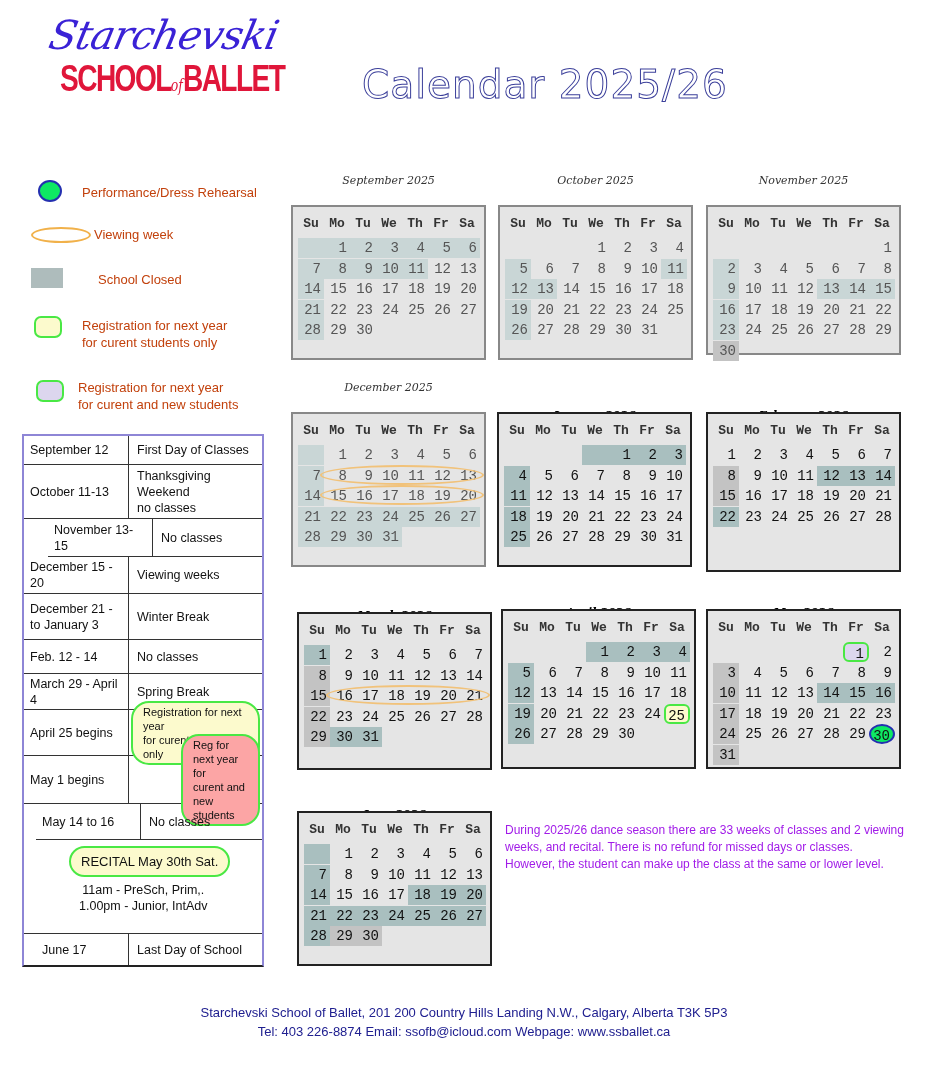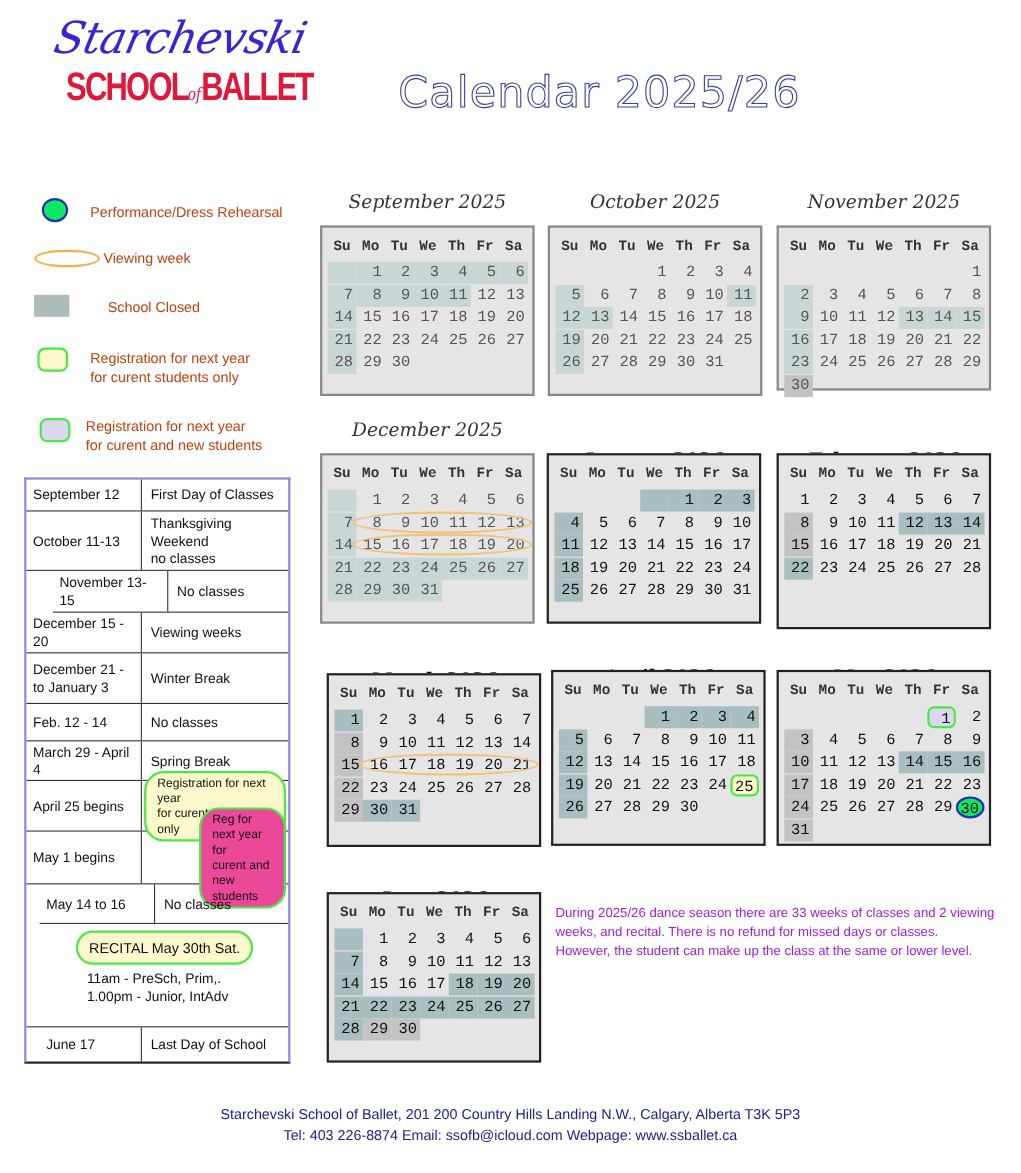--- a/index.html
+++ b/index.html
@@ -24,28 +24,28 @@
   .legend-text { line-height: 17px; }
 
   
   .dates-table { position: absolute; left: 22px; top: 434px; width: 242px; border: 2px solid #8e86d6; border-bottom: 2px solid #222; box-sizing: border-box; }
   .dt-row { display: flex; border-bottom: 1px solid #333; box-sizing: border-box; }
   .dt-row:last-child { border-bottom: none; }
   .dt-date { width: 105px; flex: none; border-right: 1px solid #333; padding: 0 6px; box-sizing: border-box; font-size: 12.5px; display: flex; align-items: center; line-height: 16px; }
   .dt-event { flex: 1; padding: 0 8px; box-sizing: border-box; font-size: 12.5px; display: flex; align-items: center; line-height: 16px; }
   .pill { border-radius: 18px; border: 2px solid #49e844; padding: 2px 10px; font-size: 11px; line-height: 14px; margin-left: -6px; margin-right: -6px; }
   .pill-yellow { background: #fcfacd; }
-  .pill-purple { background: #ec4899; margin-left: 44px; }
+  .pill-purple { background: #fca5a5; margin-left: 44px; }
   .recital-cell { flex: 1; padding: 6px 0 0 0; display: flex; flex-direction: column; align-items: flex-start; }
   .recital-pill { margin-left: 45px; background: #fcfacd; border: 2px solid #49e844; border-radius: 18px; padding: 6px 10px; font-size: 13px; }
   .recital-times { margin-left: 55px; margin-top: 5px; font-size: 12.5px; line-height: 16px; }
 
   
   .cal { position: absolute; width: 195px; }
-  .cal-title { position: absolute; top: 0; left: 0; width: 100%; text-align: center; font-family: "DejaVu Serif", serif; font-style: italic; font-size: 17px; color: #333; }
+  .cal-title { position: absolute; top: 0; left: 0; width: 100%; text-align: center; font-family: "DejaVu Serif", serif; font-style: italic; font-size: 11px; color: #333; }
   .cal-title.dark { color: #000; font-weight: bold; margin-top: 28px; }
   .cal-box { position: absolute; left: 0; border: 2px solid #888; box-sizing: border-box; background: #e5e5e5; }
   .cal-box.dark { border-color: #222; }
   .cal-grid { position: absolute; left: 5px; top: 6px; display: grid; grid-template-columns: repeat(7, 26px); }
   .cal-head { font-family: "Liberation Mono", monospace; font-weight: bold; font-size: 13px; color: #333; height: 22px; text-align: center; line-height: 22px; }
   .cal-day { font-family: "Liberation Mono", monospace; font-size: 14px; color: #555; height: 20px; line-height: 20px; text-align: right; padding-right: 3px; box-sizing: border-box; margin-bottom: 0.6px; position: relative; }
   .cal-box.dark .cal-day { color: #111; }
   .cal-day.closed { background: #c9d6d6; }
   .cal-box.dark .cal-day.closed { background: #a9bfbf; }
   .cal-day.grey { background: #c3c3c3; }
@@ -220,21 +220,21 @@
         <div>
           <div>May 14 to 16</div>
         </div>
       </div>
       <div class="dt-event">
         <div>
           <div>No classes</div>
         </div>
       </div>
     </div>
-    <div class="dt-row" style="height: 94px;">
+    <div class="dt-row" style="height: 94px; text-align: center;">
       <div class="recital-cell">
         <div class="recital-pill">RECITAL May 30th Sat.</div>
         <div class="recital-times">
           <div>11am - PreSch, Prim,.</div>
           <div>1.00pm - Junior, IntAdv</div>
         </div>
       </div>
     </div>
     <div class="dt-row" style="height: 31px;">
       <div class="dt-date" style="padding-left: 18px;">

